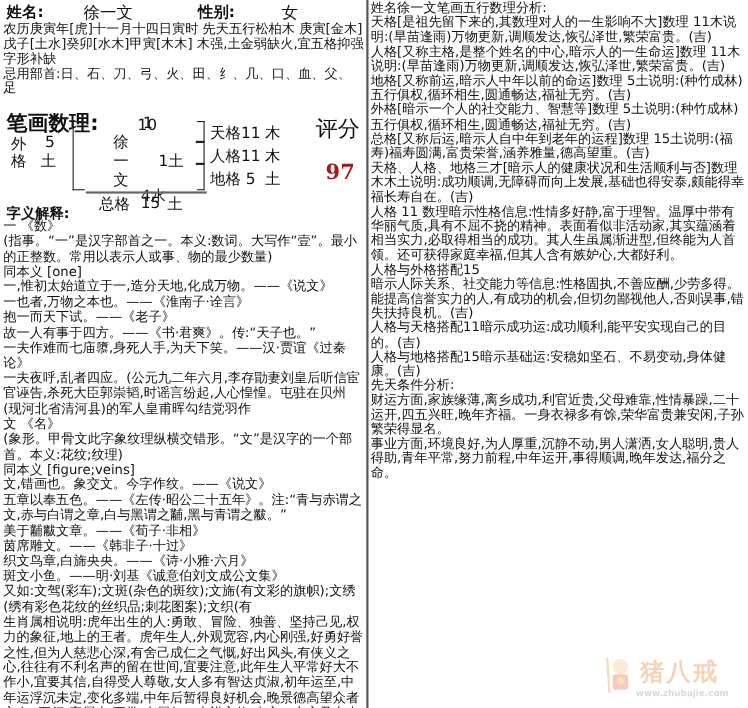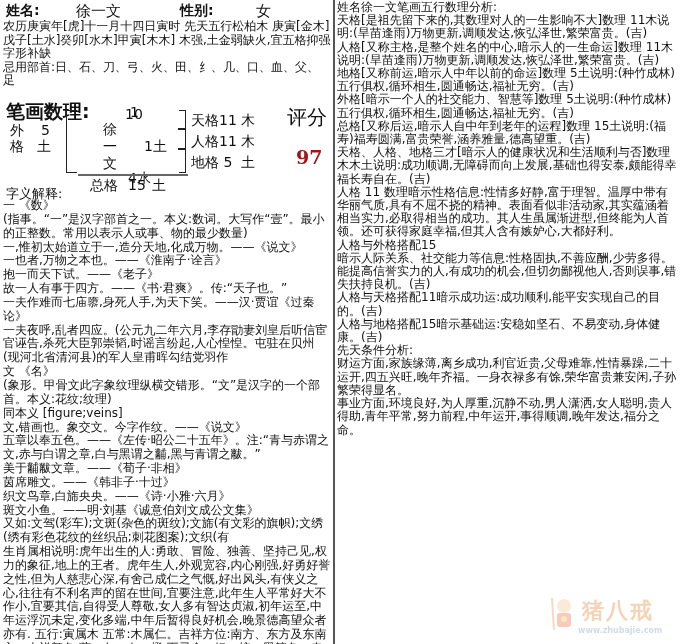--- a/index.html
+++ b/index.html
@@ -19,21 +19,21 @@
   .bracket-l { position:absolute; left:66px; top:110px; width:10px; height:61px;
                border-left:1.5px solid #222; border-top:1.5px solid #222; border-bottom:1.5px solid #222; }
   .bracket-r { position:absolute; left:179px; top:110px; width:6px; height:61px;
                border-right:1.5px solid #222; border-top:1.5px solid #222; border-bottom:1.5px solid #222; }
   .tick { position:absolute; width:8px; height:1.5px; background:#222; }
   .underline { position:absolute; left:78px; top:174px; width:110px; height:2px; background:#666; }
   .cell { position:absolute; font-size:14px; }
   .score-lbl { position:absolute; left:287px; top:104px; font-size:20px; }
   .score { position:absolute; left:296px; top:146px; font-size:19px; font-weight:bold; color:#a01818;
            font-family:"DejaVu Serif","Liberation Serif",serif; }
-  .ziyi-title { position:absolute; left:6px; top:185px; font-weight:normal; font-size:13px; }
+  .ziyi-title { position:absolute; left:6px; top:185px; font-weight:bold; font-size:13px; }
   .ziyi { position:absolute; left:3px; top:199px; width:328px; font-size:12px; line-height:13.85px; }
   .ziyi p { margin:0; }
   .watermark { position:absolute; left:540px; top:588px; width:135px; height:52px; opacity:0.45; }
   .wm-char { position:absolute; left:42px; top:8px; font-size:22px; color:#e8a060; font-weight:bold; letter-spacing:2px; }
   .wm-url { position:absolute; left:38px; top:38px; font-size:8px; color:#9ab0c8; font-weight:bold; }
   .wm-fig { position:absolute; left:8px; top:6px; width:28px; height:40px; }
 </style>
 </head>
 <body>
 
@@ -82,20 +82,21 @@
   <span class="cell" style="left:128px;top:177px;">15</span>
   <span class="cell" style="left:152px;top:177px;">土</span>
 
   <div class="score-lbl">评分</div>
   <div class="score">97</div>
 
   <div class="ziyi-title">字义解释:</div>
   <div class="ziyi">
     <p>一 《数》</p>
     <p>(指事。“一”是汉字部首之一。本义:数词。大写作“壹”。最小的正整数。常用以表示人或事、物的最少数量)</p>
+    <p>同本义 [one]</p>
     <p>一,惟初太始道立于一,造分天地,化成万物。——《说文》</p>
     <p>一也者,万物之本也。——《淮南子·诠言》</p>
     <p>抱一而天下试。——《老子》</p>
     <p>故一人有事于四方。——《书·君爽》。传:“天子也。”</p>
     <p>一夫作难而七庙隳,身死人手,为天下笑。——汉·贾谊《过秦论》</p>
     <p>一夫夜呼,乱者四应。(公元九二年六月,李存勖妻刘皇后听信宦官诬告,杀死大臣郭崇韬,时谣言纷起,人心惶惶。屯驻在贝州(现河北省清河县)的军人皇甫晖勾结党羽作</p>
     <p>文 《名》</p>
     <p>(象形。甲骨文此字象纹理纵横交错形。“文”是汉字的一个部首。本义:花纹;纹理)</p>
     <p>同本义 [figure;veins]</p>
     <p>文,错画也。象交文。今字作纹。——《说文》</p>

